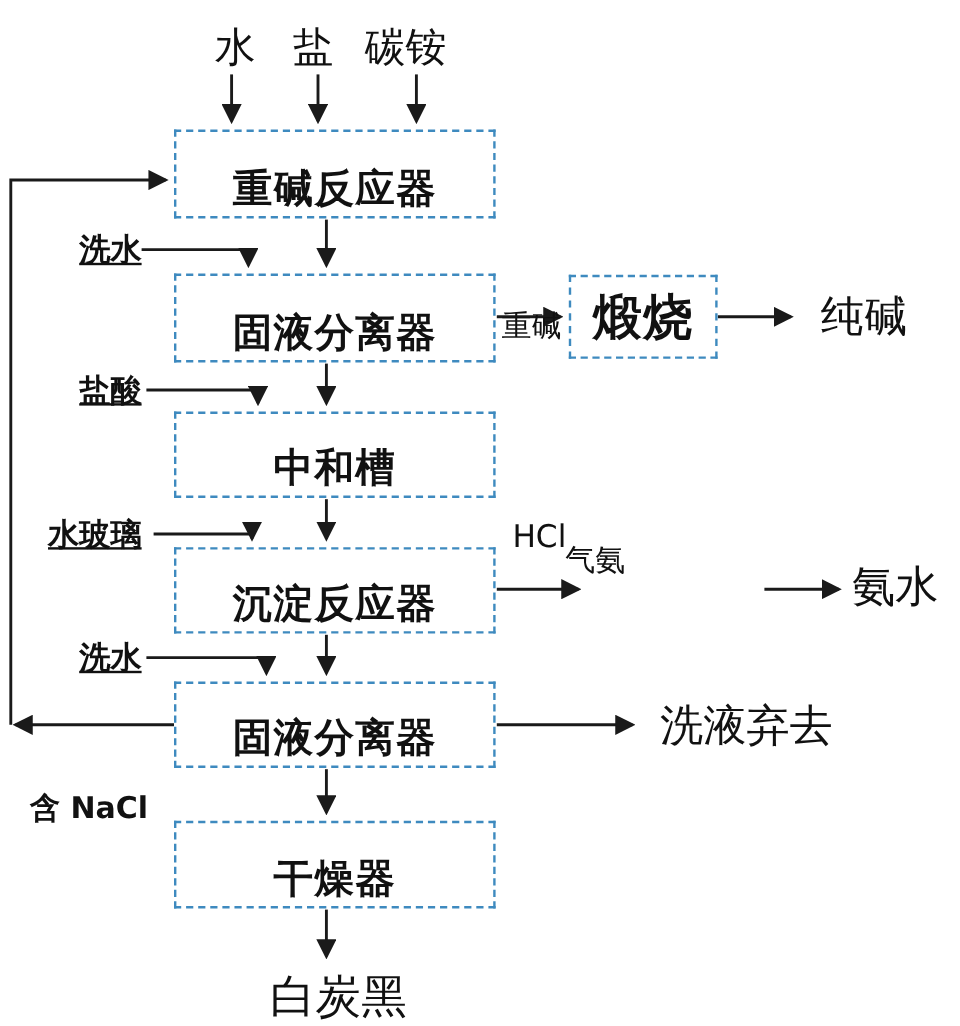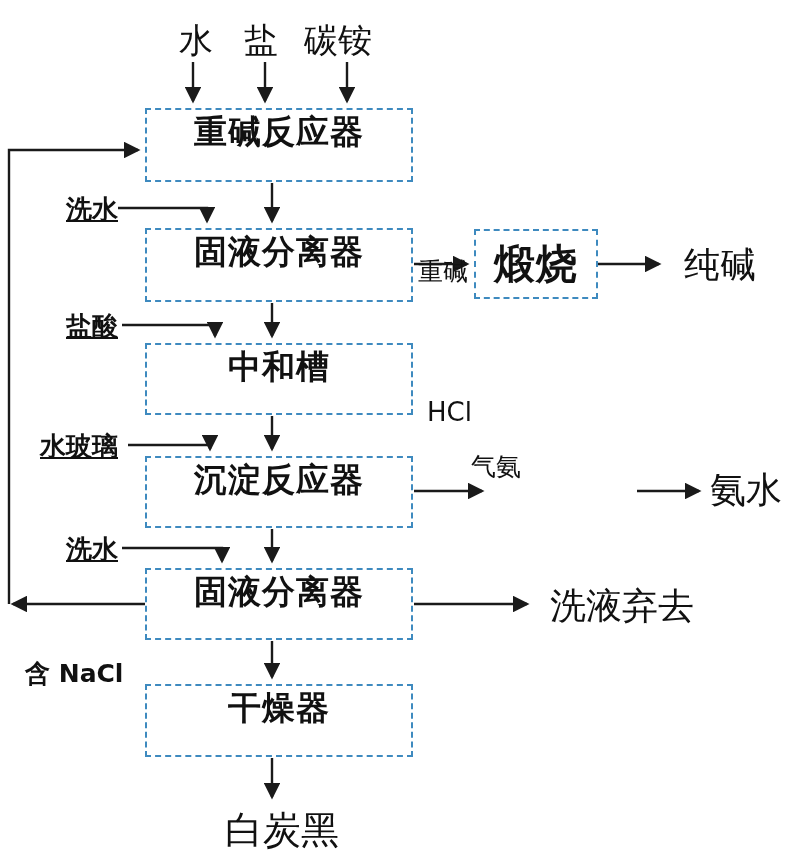--- a/index.html
+++ b/index.html
@@ -23,21 +23,21 @@
     stroke-width: 2.4;
     fill: none;
   }
   .pbox {
     position: absolute;
     left: 145px;
     width: 268px;
     box-sizing: border-box;
     border: 2px dashed #3e8abf;
     display: flex;
-    align-items: flex-start;
+    align-items: flex-end;
     justify-content: center;
     font-weight: bold;
     font-size: 33px;
     letter-spacing: 1px;
     background: #ffffff;
   }
   .sbox {
     position: absolute;
     box-sizing: border-box;
     border: 2px dashed #3e8abf;
@@ -52,21 +52,21 @@
   .lbl { position: absolute; white-space: nowrap; line-height: 1.1; }
   .top-input { font-size: 34px; transform: translateX(-50%); }
   .left-input {
     left: 26px; width: 92px;
     text-align: right;
     font-size: 26px;
     font-weight: bold;
     text-decoration: underline;
   }
   .edge-lbl { font-size: 25px; }
-  .hcl-lbl { font-size: 26px; }
+  .hcl-lbl { font-size: 26px; margin-top: 36px; }
   .nacl-lbl { font-size: 25px; font-weight: bold; margin-top: 29px; }
   .out-lbl { font-size: 36px; }
   .silica-lbl { font-size: 38px; transform: translateX(-50%); }
 </style>
 </head>
 <body>
 
 <div class="stage">
 
   <svg class="arrows-layer" viewBox="0 0 800 855" xmlns="http://www.w3.org/2000/svg">

